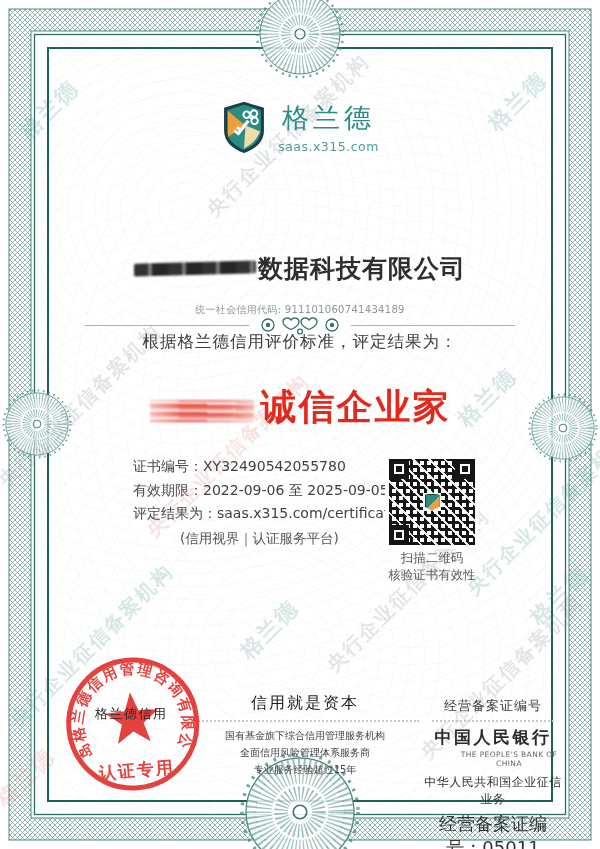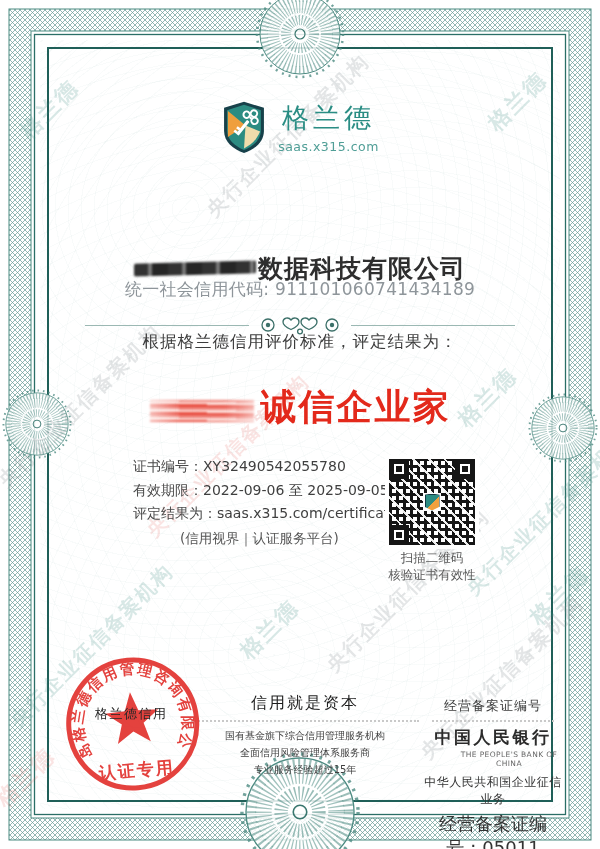--- a/index.html
+++ b/index.html
@@ -38,21 +38,21 @@
 
   .title{top:172px;font-size:45px;font-weight:bold;color:#1e8a80;letter-spacing:2px;margin:0;}
 
   .company-row{top:252px;display:flex;justify-content:center;align-items:center;gap:2px;}
   .company-name{font-size:25px;font-weight:bold;color:#2e2e2e;letter-spacing:1px;}
   .redact-black{width:122px;height:13px;border-radius:2px;transform:skewY(-1.5deg);
     background:
       repeating-linear-gradient(0deg, rgba(255,255,255,.28) 0 1px, transparent 1px 3px),
       repeating-linear-gradient(92deg, #1d1d1d 0 14px, #6a6a6a 14px 18px, #101010 18px 34px);
     filter:blur(.9px);}
-  .credit-code{top:278px;font-size:17px;color:#8e959a;letter-spacing:.3px;}
+  .credit-code{top:303px;font-size:10px;color:#8e959a;letter-spacing:.3px;}
 
   .divider{top:313px;display:flex;align-items:center;gap:8px;left:85px;right:85px;}
   .dline{flex:1;height:1px;background:#9bb8b3;}
 
   .intro{top:331px;font-size:16.5px;color:#3c3c3c;letter-spacing:1px;}
 
   .result-row{top:383px;display:flex;justify-content:center;align-items:center;gap:7px;}
   .result-text{font-size:36px;font-weight:bold;color:#e3291b;letter-spacing:2px;}
   .redact-red{width:104px;height:22px;margin-top:6px;
     background:

